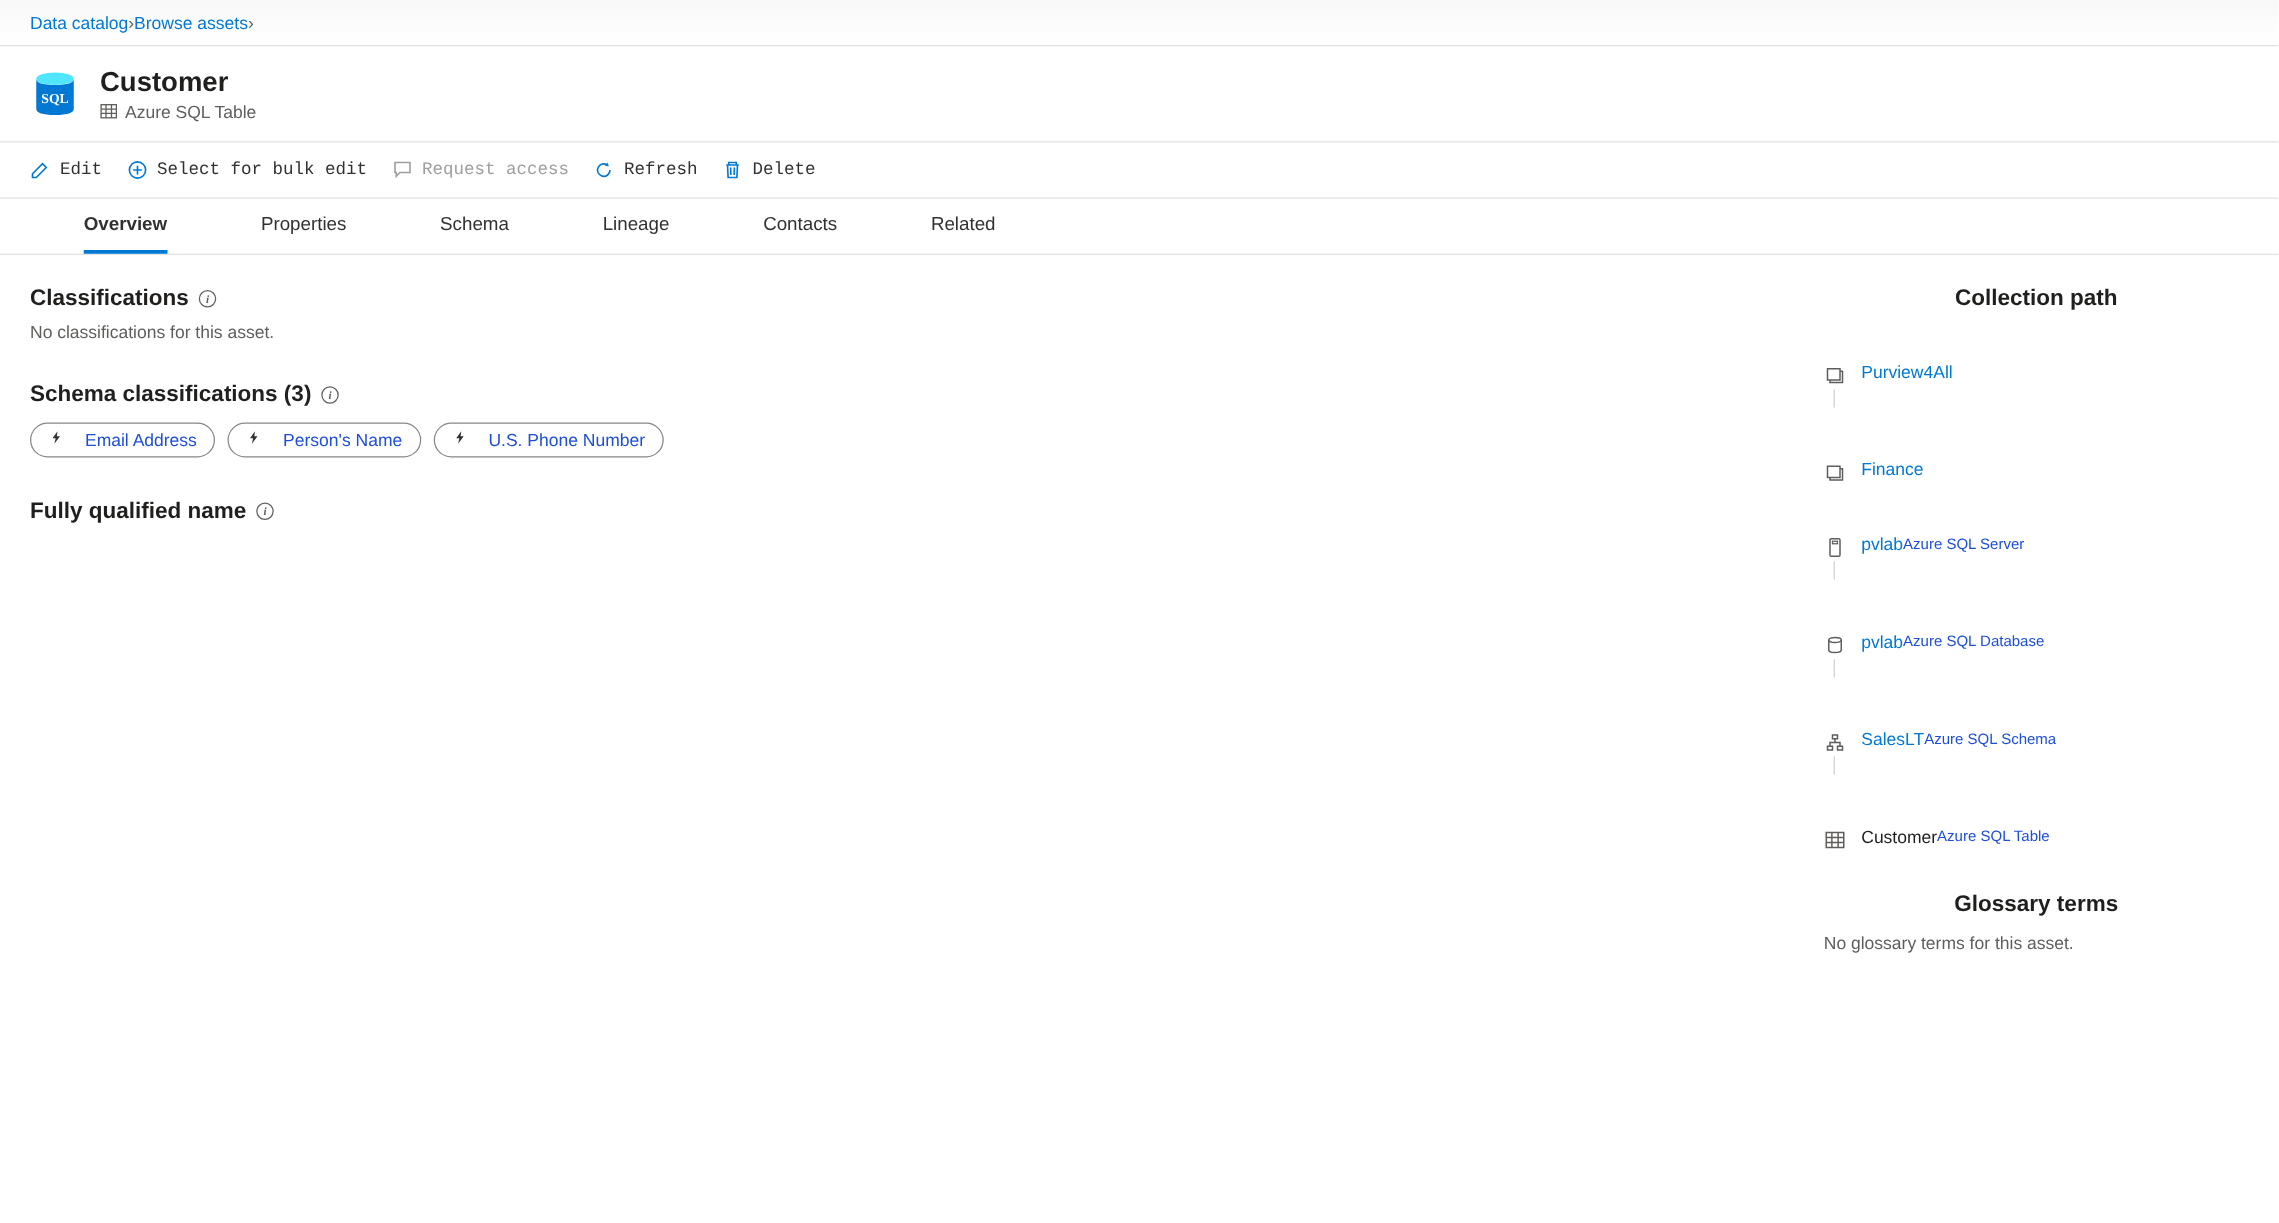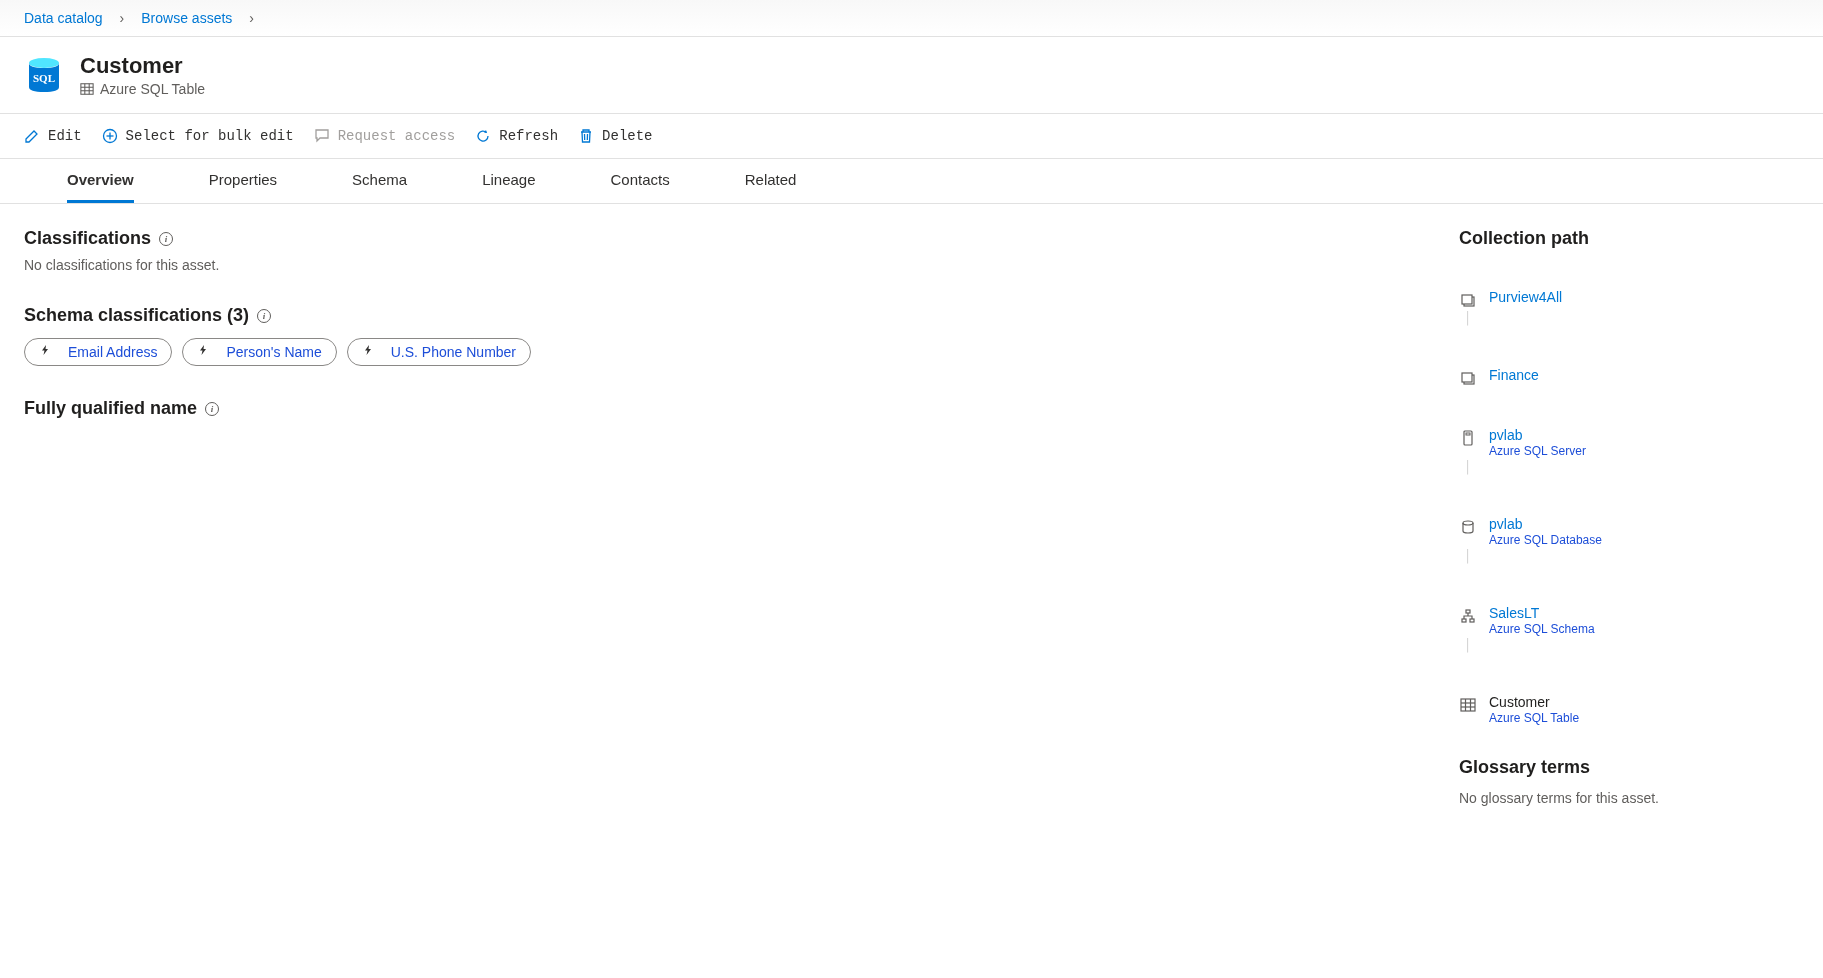--- a/index.html
+++ b/index.html
@@ -1,18 +1,18 @@
 <!DOCTYPE html>
 <html><head>
 <meta charset="utf-8">
 <style>
 * { margin: 0; padding: 0; box-sizing: border-box; }
 body { font-family: "Segoe UI", -apple-system, BlinkMacSystemFont, sans-serif; font-size: 14px; color: #323130; background: #fff; }
 
-.breadcrumb { padding: 10px 24px; border-bottom: 1px solid #e1e1e1; background: linear-gradient(to bottom, #f8f8f8, #fff); display: flex; align-items: center; gap: 17px; }
+.breadcrumb { padding: 10px 24px; border-bottom: 1px solid #e1e1e1; background: linear-gradient(to bottom, #f8f8f8, #fff); display: flex; align-items: center; gap: 0; }
 .breadcrumb a { color: #0078d4; text-decoration: none; }
 .breadcrumb .sep { color: #605e5c; }
 
 .header { padding: 16px 24px; border-bottom: 1px solid #e1e1e1; display: flex; align-items: center; gap: 16px; }
 .sql-icon { width: 40px; height: 40px; display: flex; align-items: center; justify-content: center; }
 .header-titles h1 { font-size: 22px; font-weight: 600; color: #201f1e; }
 .header-subtitle { display: flex; align-items: center; gap: 6px; color: #605e5c; font-size: 14px; margin-top: 2px; }
 
 .toolbar { padding: 10px 24px; border-bottom: 1px solid #e1e1e1; display: flex; align-items: center; gap: 20px; }
 .toolbar-btn { display: flex; align-items: center; gap: 8px; background: none; border: none; cursor: pointer; font-size: 14px; color: #323130; font-family: Liberation Mono, monospace; padding: 4px 0; }
@@ -31,29 +31,29 @@
 .section { margin-bottom: 32px; }
 .section-title { font-size: 18px; font-weight: 600; color: #201f1e; margin-bottom: 8px; display: flex; align-items: center; gap: 8px; }
 .section-text { color: #605e5c; font-size: 14px; }
 .info-icon { width: 14px; height: 14px; border: 1px solid #605e5c; border-radius: 50%; display: inline-flex; align-items: center; justify-content: center; font-size: 9px; font-style: italic; color: #605e5c; font-family: serif; cursor: help; }
 
 .chips { display: flex; gap: 10px; flex-wrap: wrap; margin-top: 12px; }
 .chip { display: inline-flex; gap: 17px; padding: 5px 14px; border: 1px solid #8a8886; border-radius: 16px; font-size: 14px; color: #1d4ed8; cursor: pointer; }
 .chip svg { width: 12px; height: 12px; }
 
 .side-section { margin-bottom: 32px; }
-.side-title { font-size: 18px; font-weight: 600; color: #201f1e; margin-bottom: 12px; }
+.side-title { font-size: 18px; font-weight: 600; color: #201f1e; margin-bottom: 12px; text-align: center; }
 .path-item, .hier-item { display: flex; align-items: flex-start; gap: 12px; margin-bottom: 0; margin-top: 40px; }
 .path-item-icon, .hier-item-icon { width: 18px; height: 18px; display: flex; align-items: center; justify-content: center; color: #605e5c; flex-shrink: 0; margin-top: 2px; }
 .path-link { color: #0078d4; text-decoration: none; font-size: 14px; }
 .hier-link { color: #0078d4; text-decoration: none; font-size: 14px; font-weight: 400; }
 .hier-label { color: #201f1e; font-size: 14px; font-weight: 400; }
 .hier-sub { color: #1d4ed8; font-size: 12px; margin-top: 1px; }
 .connector { width: 18px; display: flex; justify-content: center; color: #ccc; font-size: 12px; padding: 2px 0; }
-.hier-body { display: flex; flex-direction: column; }
+.hier-body { display: flex; flex-direction: row; }
 
 svg { display: block; }
 </style>
 </head>
 <body>
 
 <div class="breadcrumb">
   <a href="#">Data catalog</a>
   <span class="sep">›</span>
   <a href="#">Browse assets</a>

